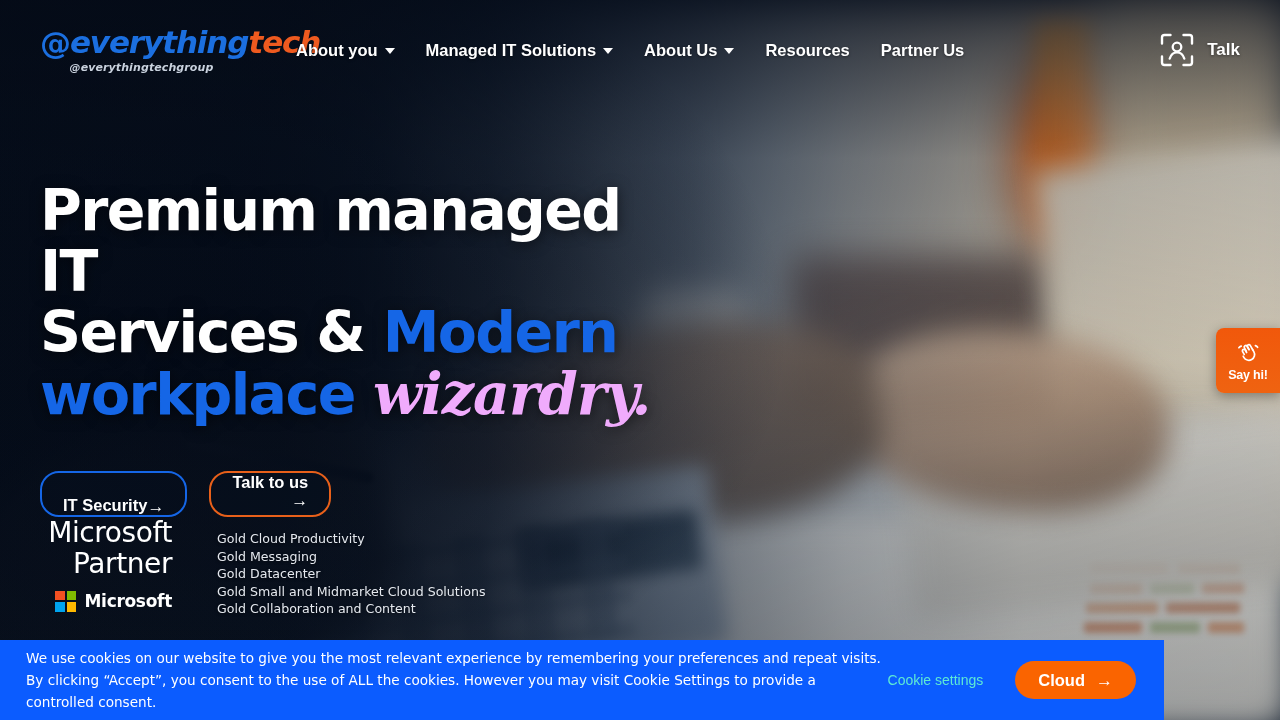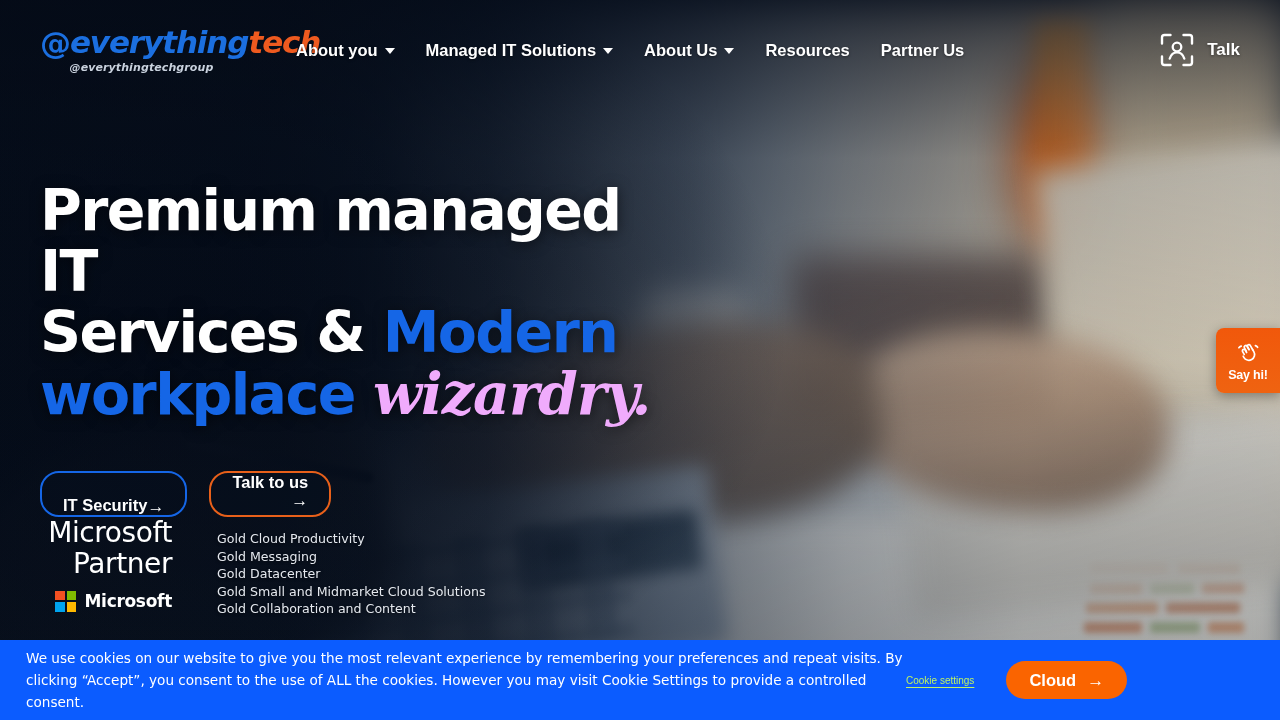--- a/index.html
+++ b/index.html
@@ -265,33 +265,33 @@
     background:linear-gradient(180deg,#F1580B,#EF6311);
     border-radius:8px 0 0 8px; z-index:30;
     display:flex; flex-direction:column; align-items:center;
     justify-content:center; gap:2px; cursor:pointer;
     box-shadow:0 3px 12px rgba(0,0,0,.35);
   }
   .sayhi-label { color:#fff; font-size:12.5px; font-weight:700; letter-spacing:-.2px; }
 
   
   .cookie {
-    position:absolute; left:0; bottom:0; width:1280px; height:80px;
+    position:absolute; left:0; bottom:0; width:1164px; height:80px;
     background:#0B5CFF; z-index:40;
     display:flex; align-items:center; padding:0 28px 0 26px;
   }
   .cookie-text {
     font-family:"DejaVu Sans", sans-serif;
     color:#ffffff; font-size:13.6px; font-weight:500;
     line-height:22px; max-width:880px; flex:1;
   }
   .cookie-actions { display:flex; align-items:center; gap:32px; }
   .cookie-link {
-    color:#bef264; font-size:10px; font-weight:500;
-    text-decoration:underline; text-underline-offset:3px; cursor:pointer;
+    color:#5eead4; font-size:14px; font-weight:500;
+    text-underline-offset:3px; cursor:pointer;
     white-space:nowrap;
   }
   .cookie-accept {
     display:flex; align-items:center; gap:11px;
     height:38px; padding:0 23px; border-radius:19px;
     background:#FA6400; color:#ffffff;
     font-size:16.5px; font-weight:700; cursor:pointer; white-space:nowrap;
   }
 </style>
 </head>

